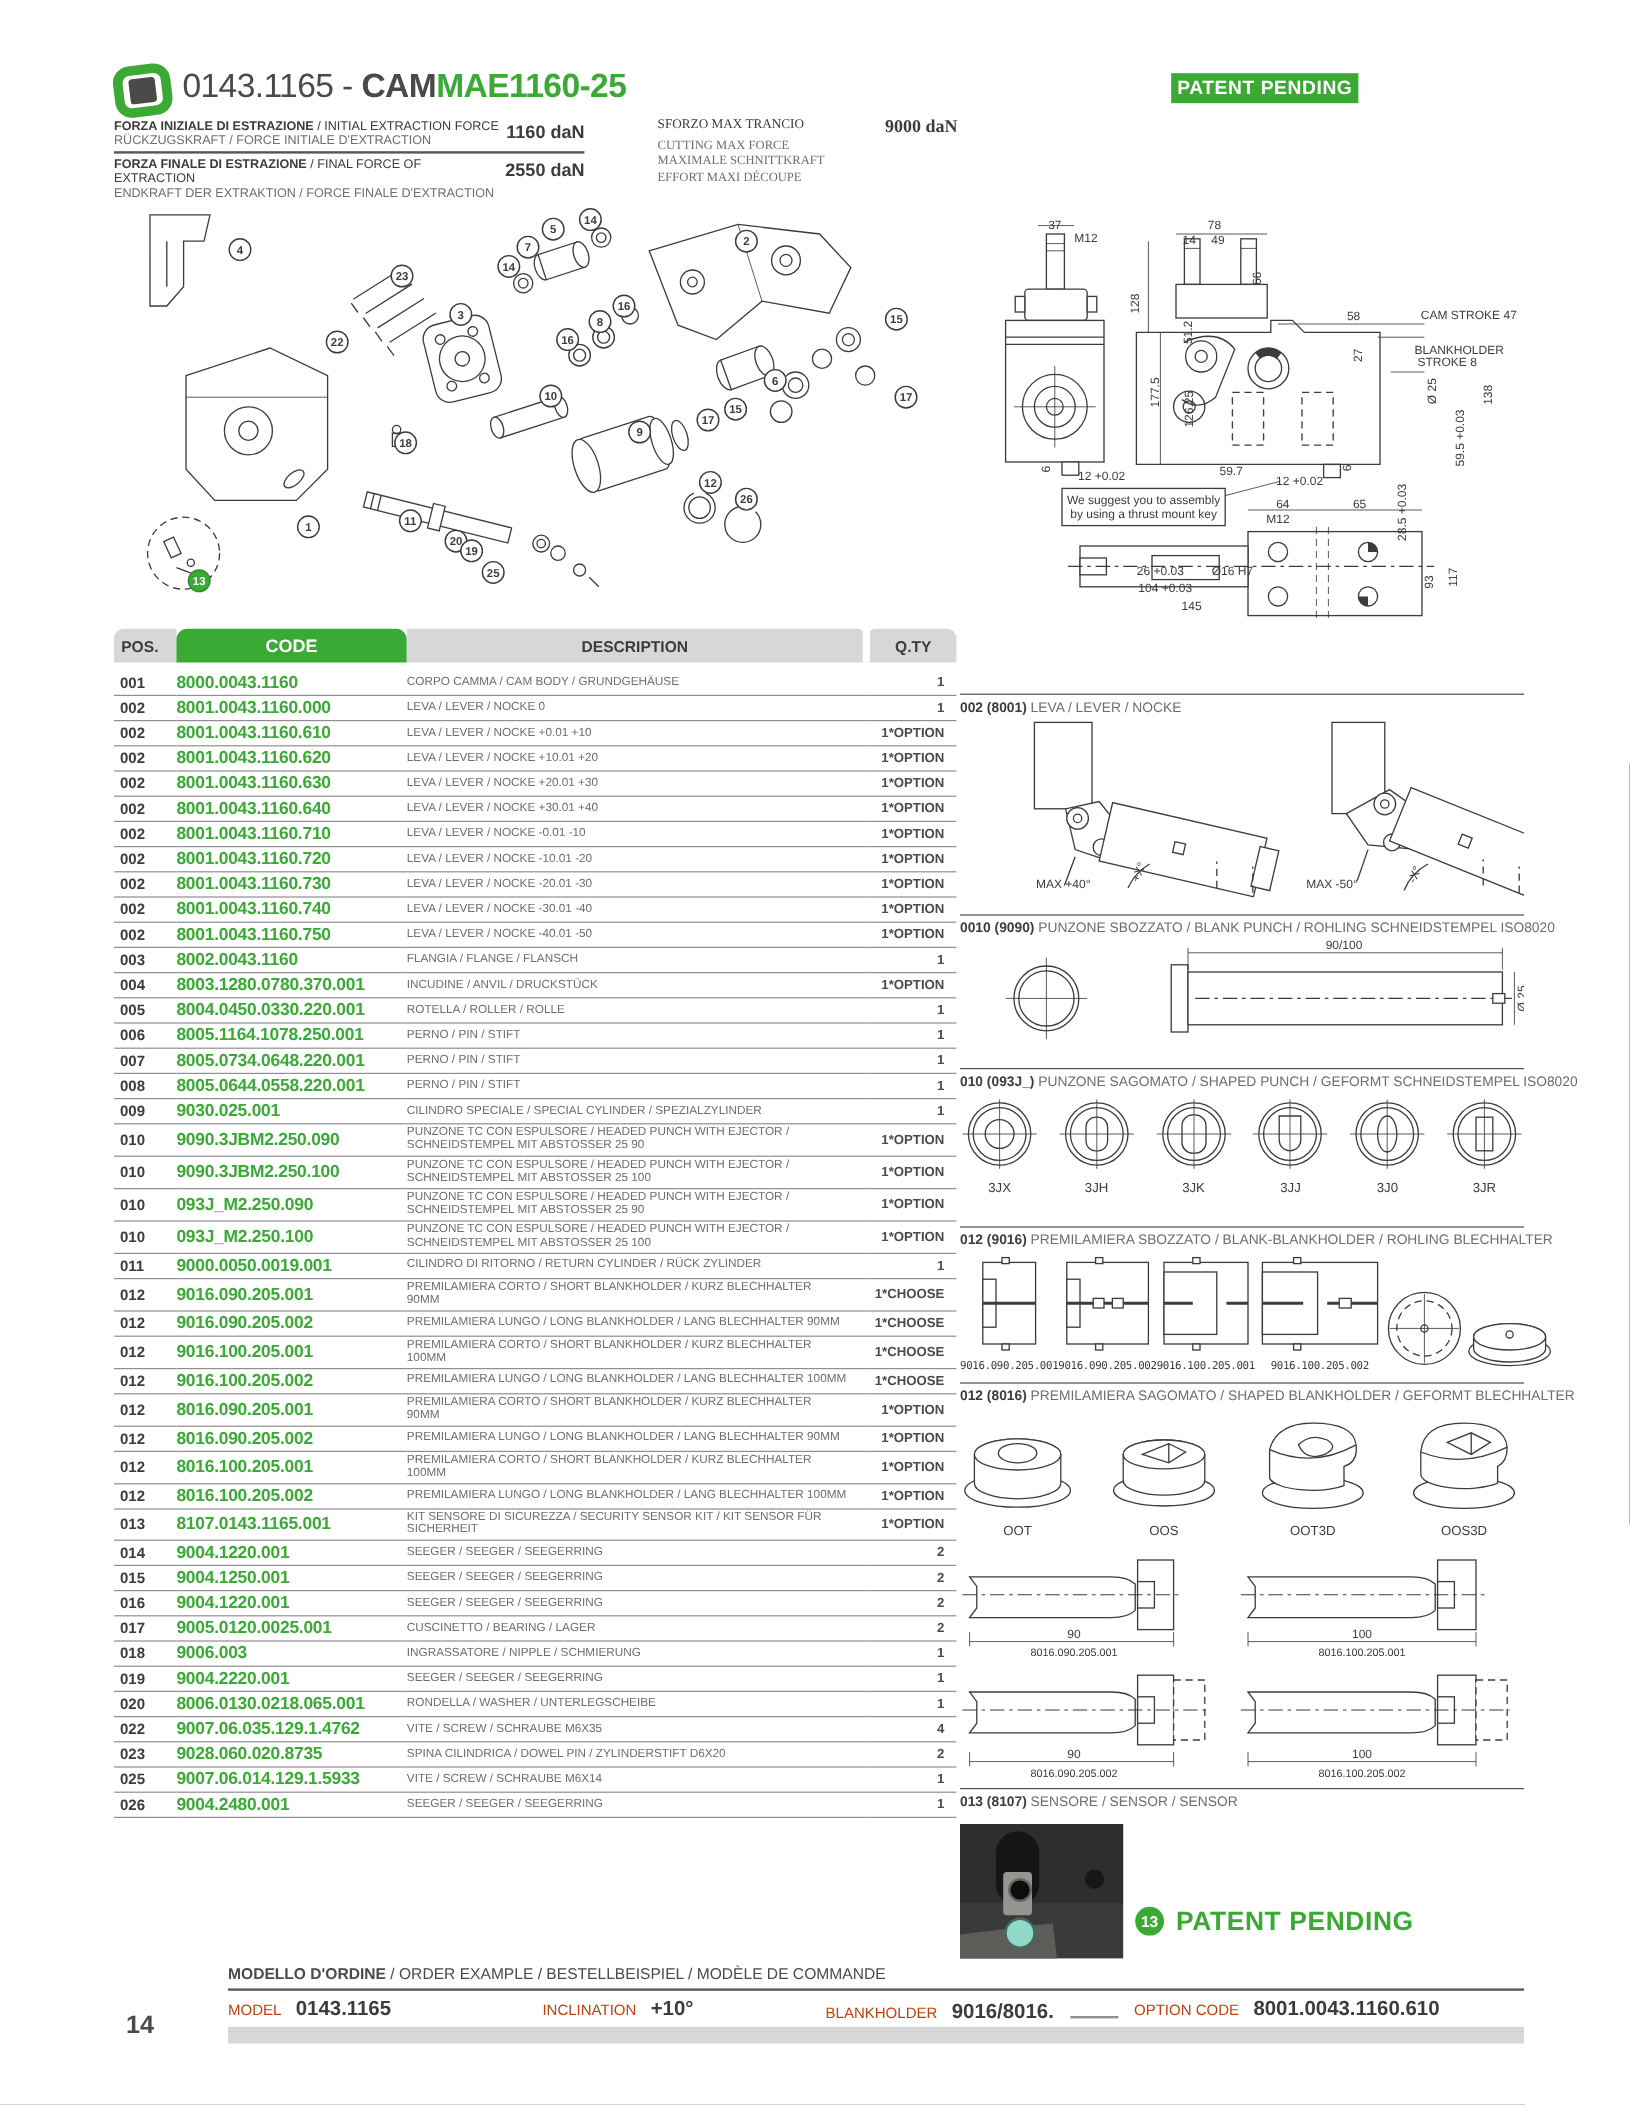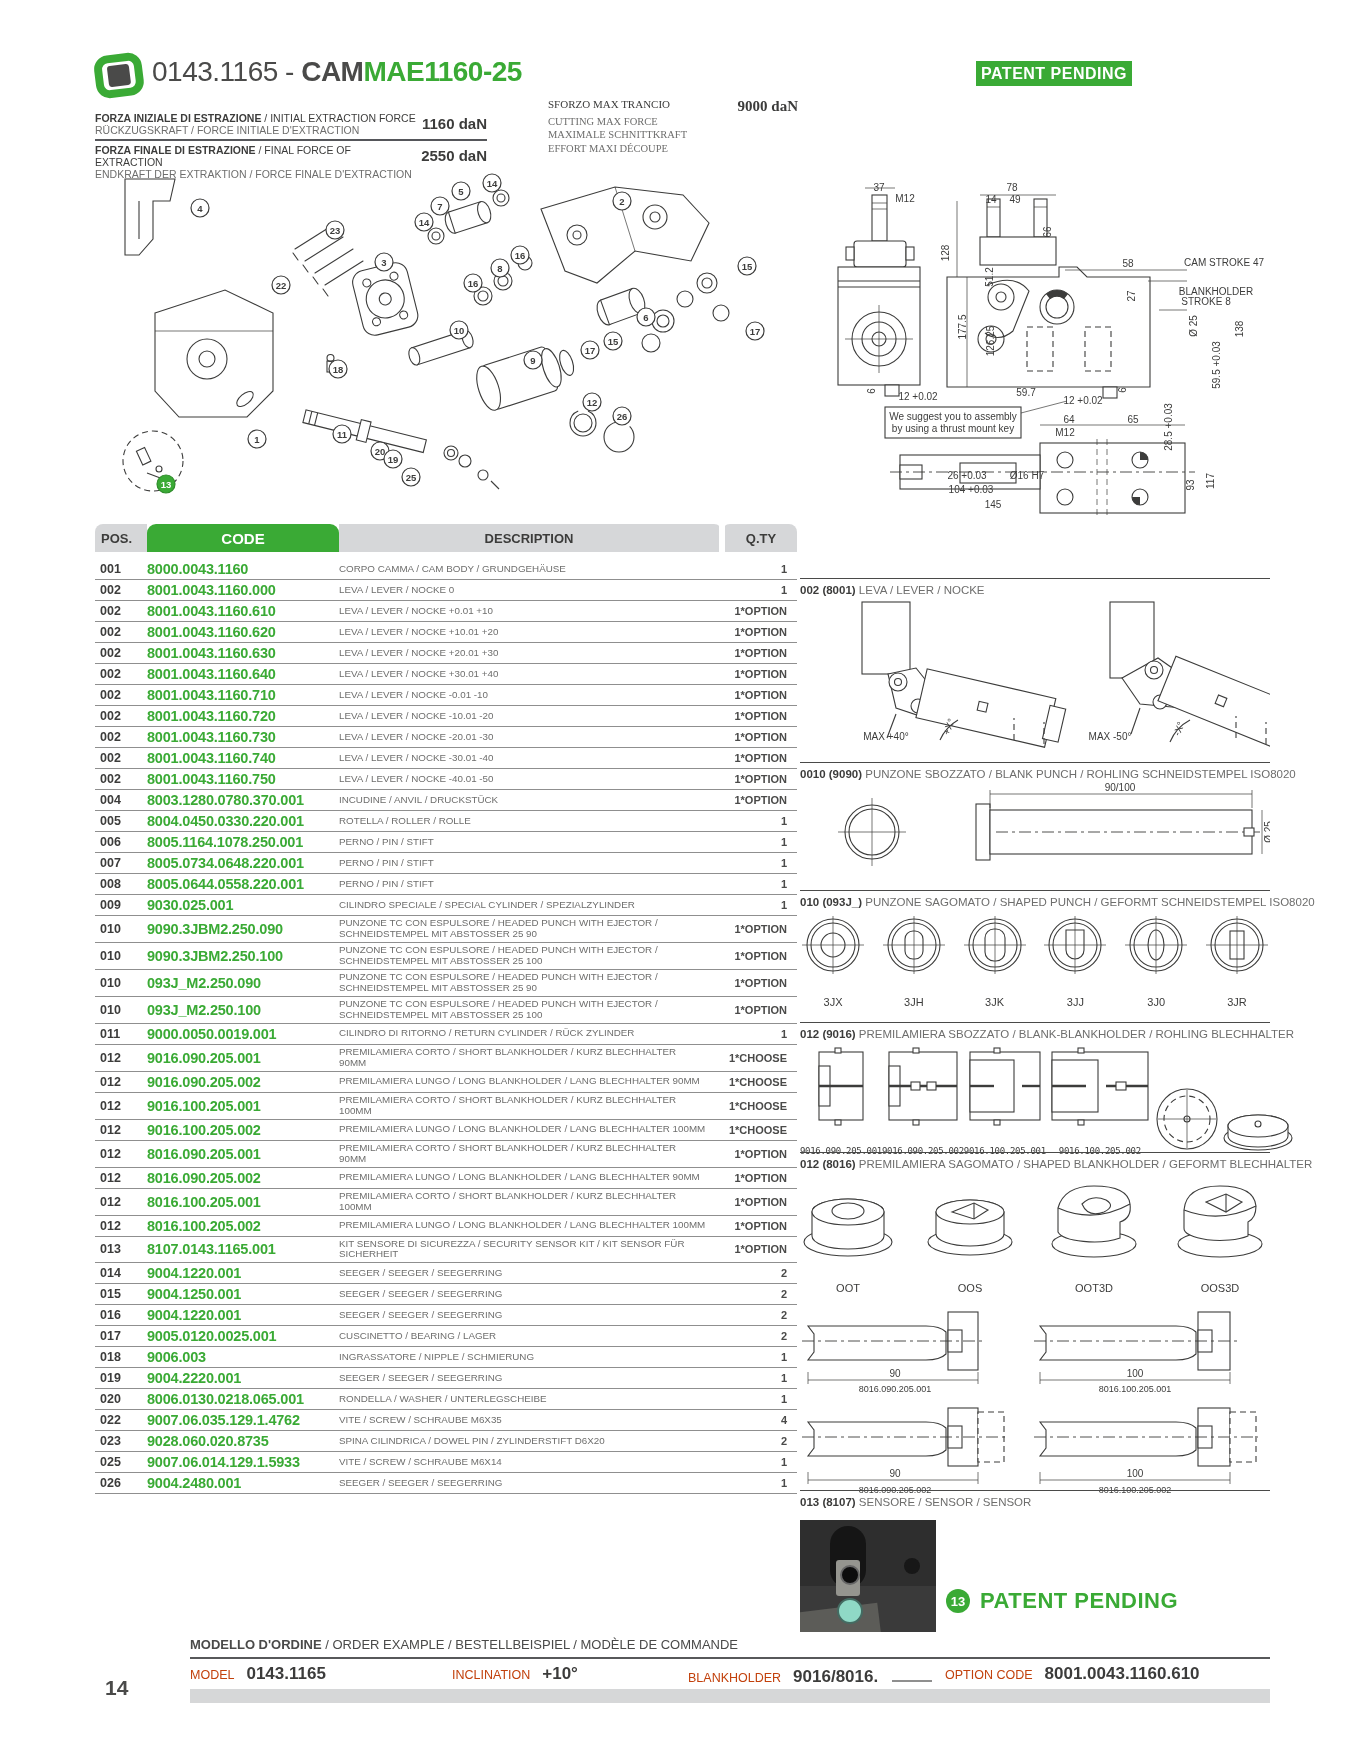--- a/index.html
+++ b/index.html
@@ -9,21 +9,21 @@
   .logo{position:absolute;left:93px;top:52px;}
   .pagetitle{position:absolute;left:152px;top:56px;font-size:28px;letter-spacing:-0.5px;white-space:nowrap;}
   .pagetitle .t-code{color:#4a4a49;font-weight:normal;}
   .pagetitle .t-name{color:#4a4a49;font-weight:bold;}
   .pagetitle .t-model{color:#3aaa35;font-weight:bold;}
   .patent-badge{position:absolute;left:976px;top:61px;width:156px;height:25px;background:#3aaa35;
         color:#fff;font-size:16px;font-weight:bold;text-align:center;line-height:26px;letter-spacing:.5px;}
   
   .specs-left{position:absolute;left:95px;top:98px;width:392px;}
   .spec-row{display:flex;justify-content:space-between;align-items:flex-start;padding:1px 0 3px;}
-  .spec-row.first{border-bottom:2px solid #55565a;margin-bottom:2px;margin-top:13px;}
+  .spec-row.first{border-bottom:2px solid #55565a;margin-bottom:2px;}
   .spec-l1{font-size:10.5px;}
   .spec-l1 b{font-weight:bold;}
   .spec-l2{font-size:10.5px;color:#6e6e6d;}
   .spec-val{font-size:15px;font-weight:bold;white-space:nowrap;padding-top:3px;}
   .specs-right{position:absolute;left:548px;top:98px;width:250px;font-family:Liberation Serif, serif;}
   .sr-top{display:flex;justify-content:space-between;font-size:11px;}
   .sr-top .spec-val{padding-top:0;margin-left:24px;}
   .sr-line{font-size:10.5px;color:#6e6e6d;line-height:1.28;}
   
   .ln, .ln rect, .ln path, .ln circle, .ln ellipse{fill:none;stroke:#3c3c3b;stroke-width:1.1;}
@@ -53,21 +53,21 @@
   td.c-code{color:#3aaa35;font-weight:bold;font-size:14.5px;letter-spacing:-0.2px;}
   td.c-desc{font-size:9.8px;color:#6e6e6d;line-height:1.12;padding-right:16px;}
   td.c-qty{font-size:11px;text-align:right;padding-right:10px;font-weight:bold;color:#4a4a49;}
   
   .rsec{position:absolute;left:800px;width:470px;border-top:1px solid #4a4a49;padding-top:5px;}
   .rhead{font-size:11.5px;white-space:nowrap;}
   .rhead b{color:#3c3c3b;}
   .rhead span{color:#6e6e6d;}
   .rowflex{display:flex;align-items:flex-end;justify-content:space-between;}
   .itemcol{display:flex;flex-direction:column;align-items:center;}
-  .itemlabel{font-size:11px;color:#3c3c3b;margin-top:18px;}
+  .itemlabel{font-size:11px;color:#3c3c3b;margin-top:6px;}
   .itemlabel.mono{font-family:"DejaVu Sans Mono",monospace;font-size:9px;letter-spacing:-0.3px;}
   
   .photo{position:absolute;left:800px;top:1520px;width:136px;height:112px;background:#3a3a3a;overflow:hidden;}
   .ph-top{position:absolute;left:0;top:0;width:136px;height:66px;background:#2e2e2e;}
   .ph-slot{position:absolute;left:30px;top:6px;width:36px;height:62px;background:#151515;border-radius:18px;}
   .ph-body{position:absolute;left:36px;top:40px;width:24px;height:36px;background:#95958f;border-radius:3px;}
   .ph-lens{position:absolute;left:40px;top:45px;width:16px;height:16px;background:#0d0d0d;border-radius:50%;border:2px solid #666;}
   .ph-teal{position:absolute;left:37px;top:78px;width:22px;height:22px;background:#8fd9c6;border-radius:50%;border:2px solid #446b62;}
   .ph-hole{position:absolute;left:104px;top:38px;width:16px;height:16px;background:#171717;border-radius:50%;}
   .ph-floor{position:absolute;left:-10px;top:88px;width:90px;height:40px;background:#5c5c58;transform:rotate(-7deg);}
@@ -476,20 +476,26 @@
           <td class="c-desc">LEVA / LEVER / NOCKE -30.01 -40</td>
           <td class="c-qty">1*OPTION</td>
         </tr>
         <tr>
           <td class="c-pos">002</td>
           <td class="c-code">8001.0043.1160.750</td>
           <td class="c-desc">LEVA / LEVER / NOCKE -40.01 -50</td>
           <td class="c-qty">1*OPTION</td>
         </tr>
         <tr>
+          <td class="c-pos">003</td>
+          <td class="c-code">8002.0043.1160</td>
+          <td class="c-desc">FLANGIA / FLANGE / FLANSCH</td>
+          <td class="c-qty">1</td>
+        </tr>
+        <tr>
           <td class="c-pos">004</td>
           <td class="c-code">8003.1280.0780.370.001</td>
           <td class="c-desc">INCUDINE / ANVIL / DRUCKSTÜCK</td>
           <td class="c-qty">1*OPTION</td>
         </tr>
         <tr>
           <td class="c-pos">005</td>
           <td class="c-code">8004.0450.0330.220.001</td>
           <td class="c-desc">ROTELLA / ROLLER / ROLLE</td>
           <td class="c-qty">1</td>

